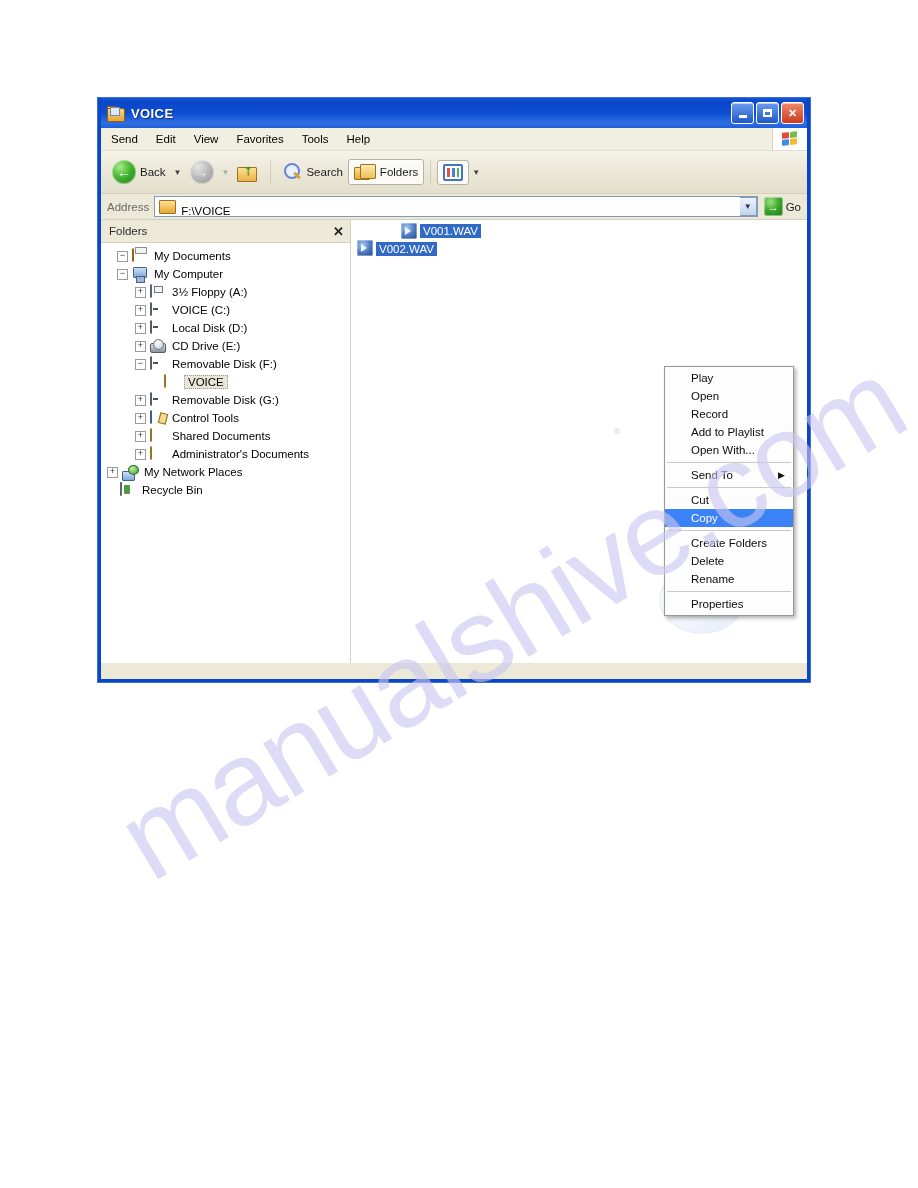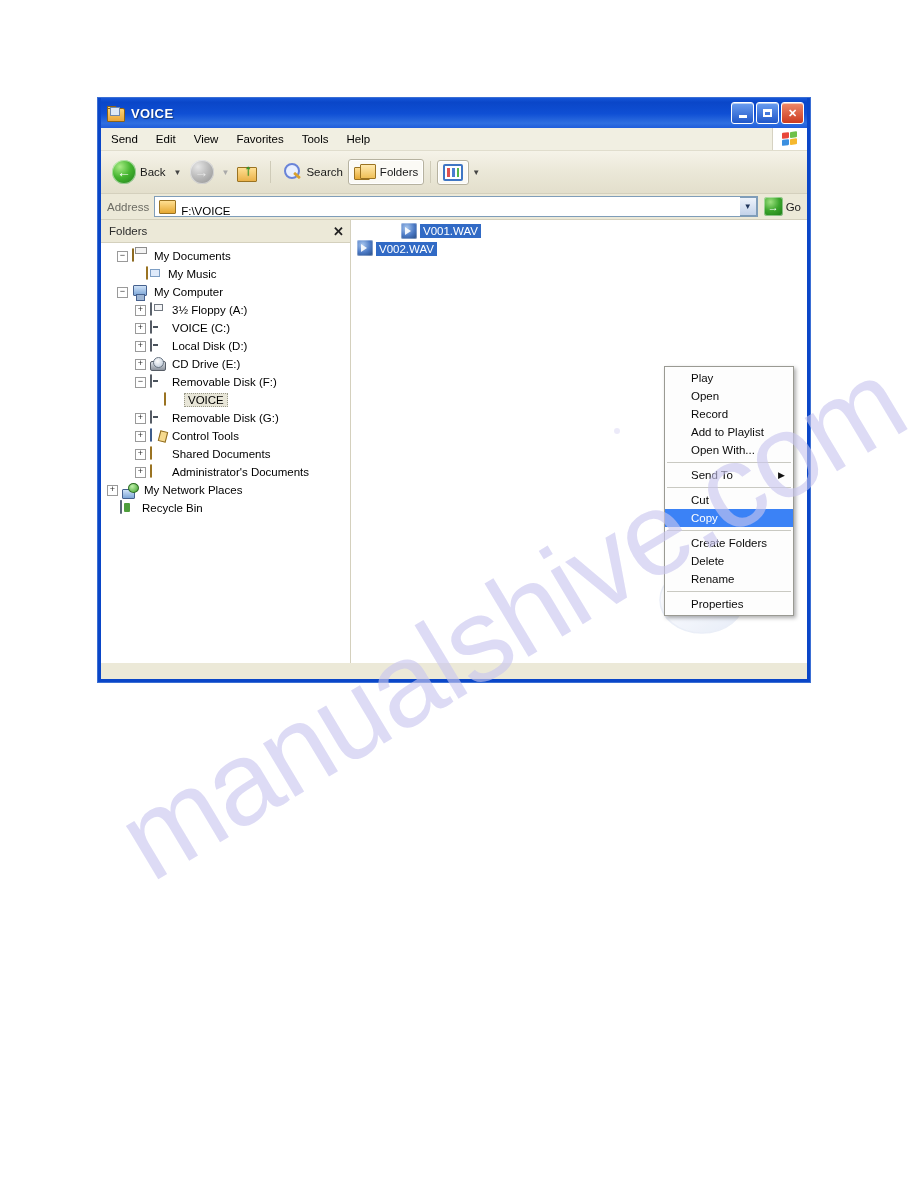--- a/index.html
+++ b/index.html
@@ -348,24 +348,20 @@
         </div>
         <div class="tree">
 
 
           <div class="trow" style="padding-left:12px">
             <span class="exp">−</span>
             <span class="tico"><span class="ic-docs"></span></span>
             <span class="tlabel">My Documents</span>
           </div>
 
-          <div class="trow" style="padding-left:41px">
-            <span class="tico"><span class="ic-folder-w"></span></span>
-            <span class="tlabel">My Music</span>
-          </div>
 
 
           <div class="trow" style="padding-left:12px">
             <span class="exp">−</span>
             <span class="tico"><span class="ic-comp"></span></span>
             <span class="tlabel">My Computer</span>
           </div>
 
           <div class="trow" style="padding-left:30px">
             <span class="exp">+</span>

